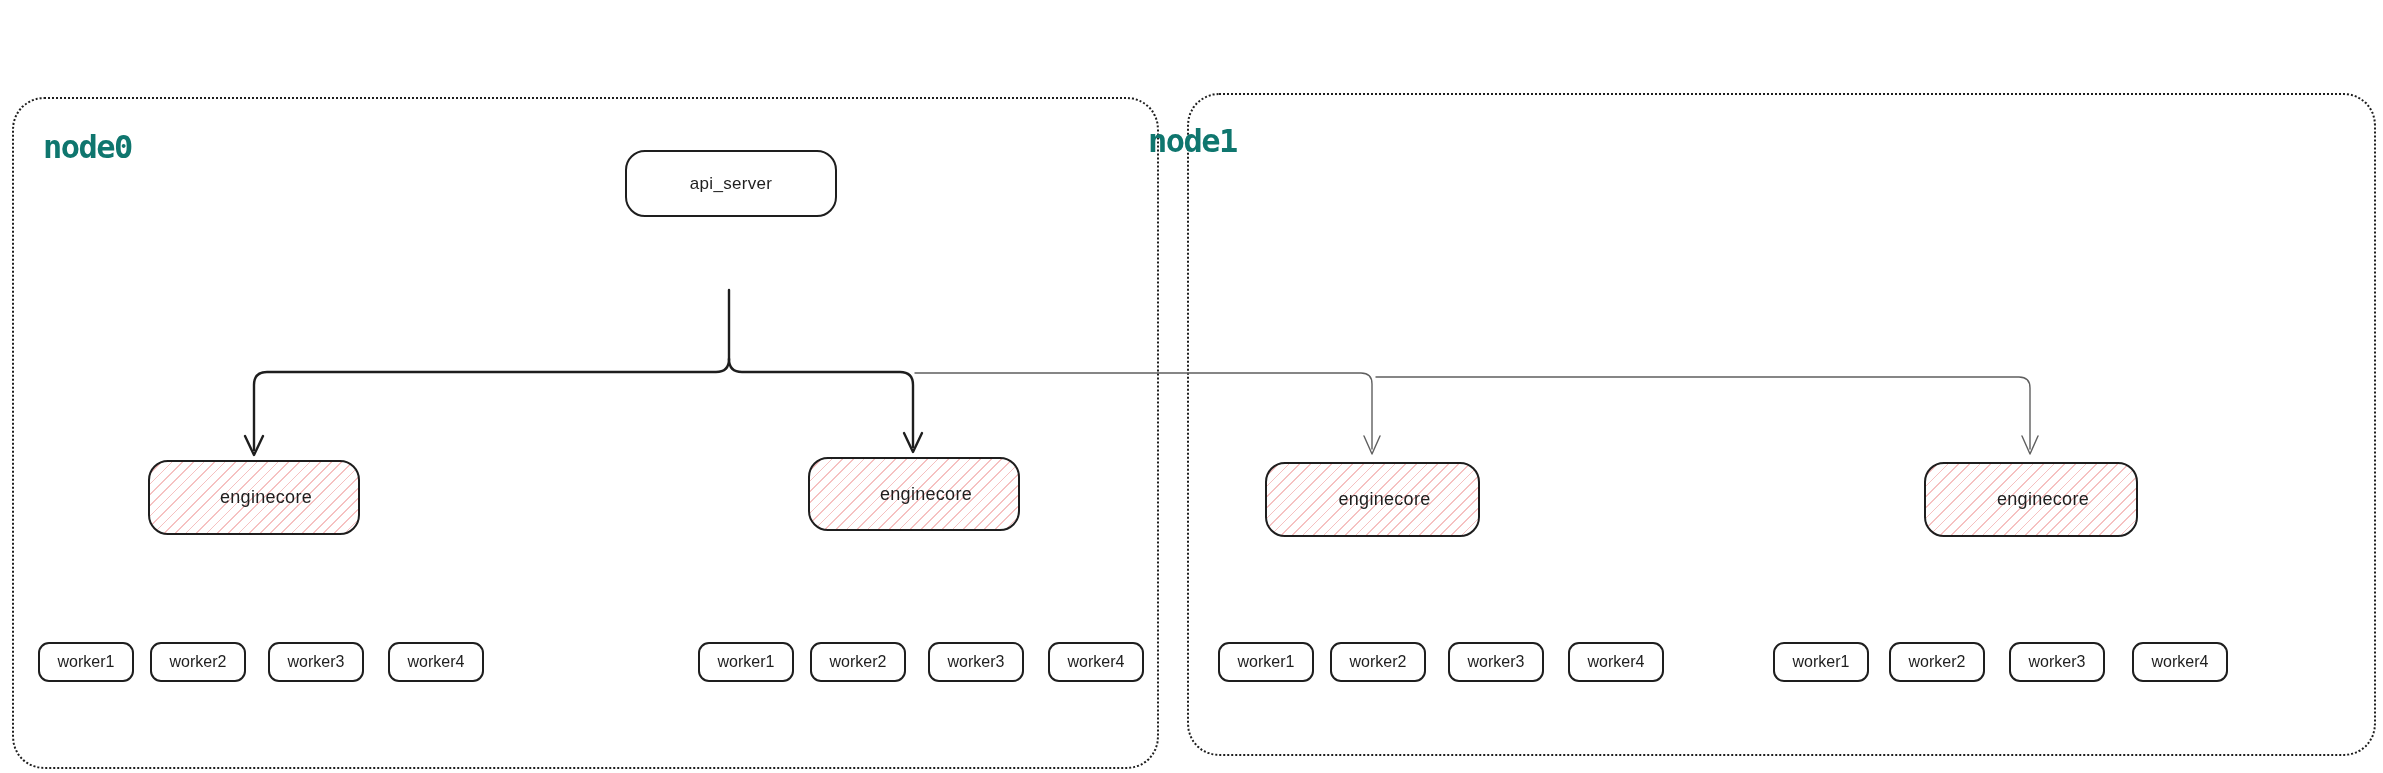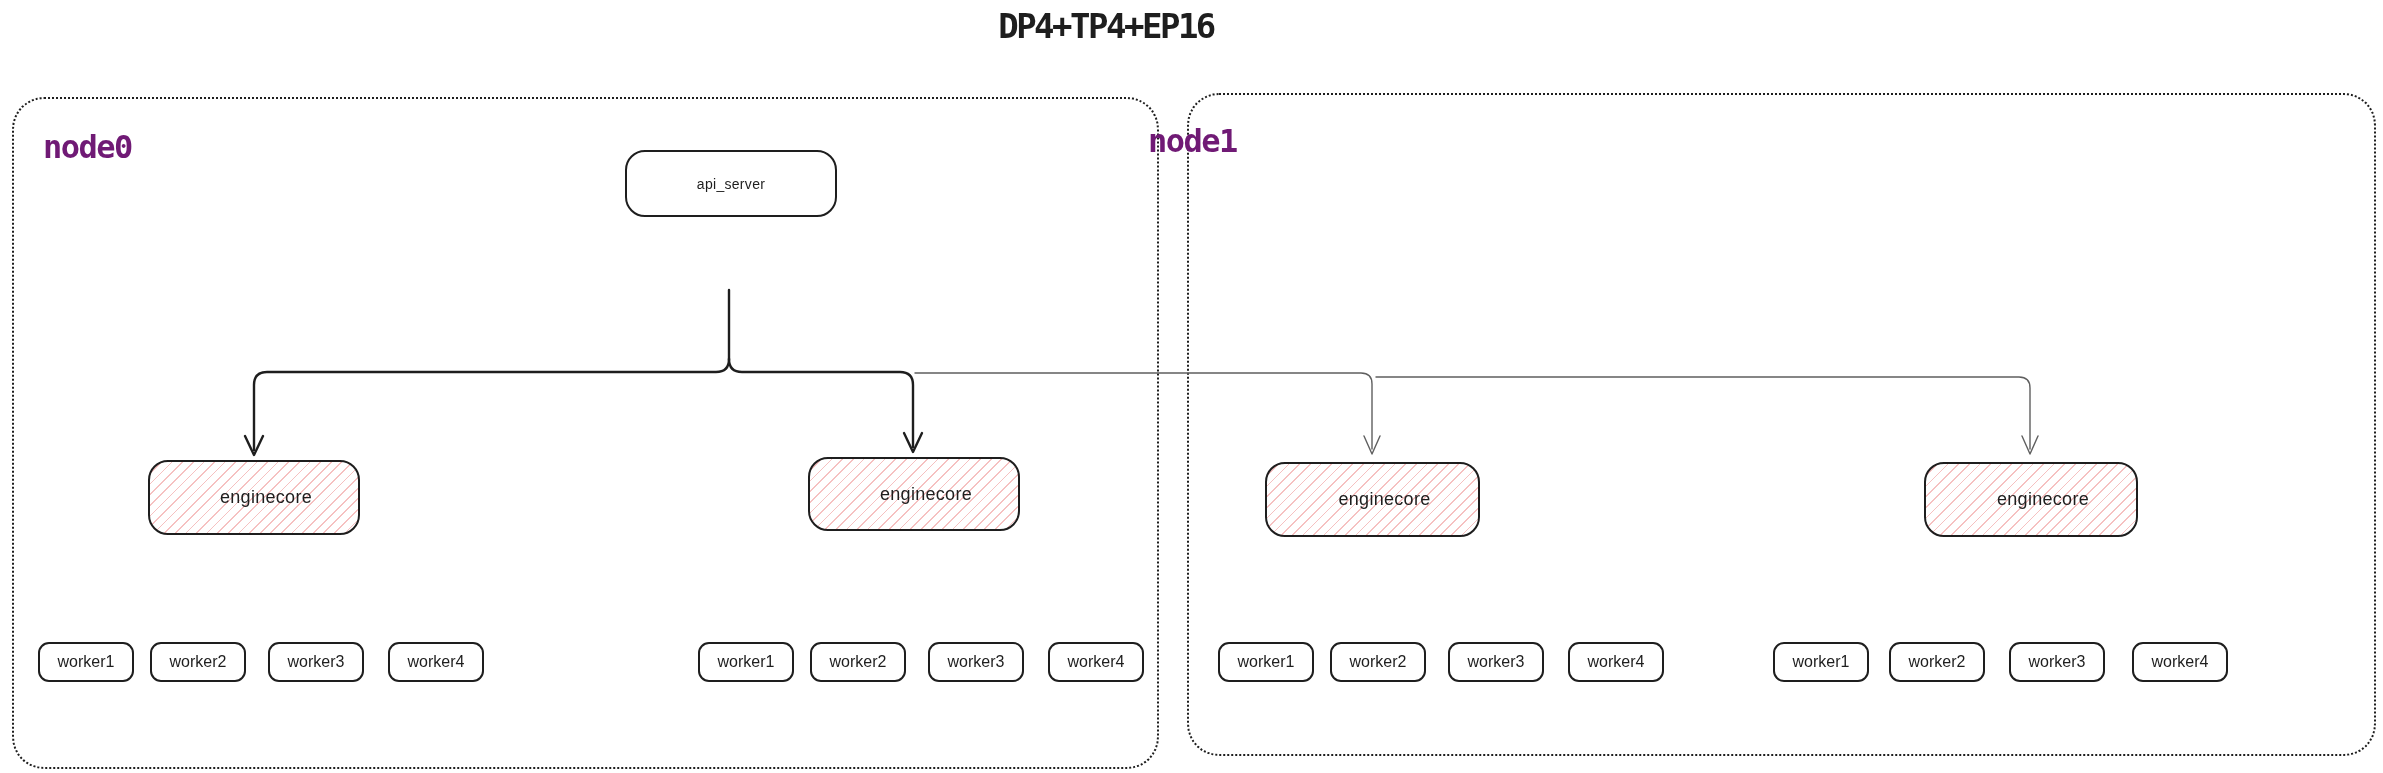--- a/index.html
+++ b/index.html
@@ -34,34 +34,34 @@
     background: transparent;
   }
   #node0-box { left: 12px;   top: 97px; width: 1143px; height: 668px; }
   #node1-box { left: 1187px; top: 93px; width: 1185px; height: 659px; }
   .node-label {
     position: absolute;
     font-family: "DejaVu Sans Mono", monospace;
     font-size: 32px;
     font-weight: 700;
     letter-spacing: -1.5px;
-    color: #701a75;
+    color: #0f766e;
     white-space: nowrap;
   }
   #node0-label { left: 43px;   top: 128px; }
   #node1-label { left: 1148px; top: 122px; }
   .shape {
     position: absolute;
     box-sizing: border-box;
     border: 2.5px solid #1e1e1e;
     border-radius: 20px;
     display: flex;
     align-items: center;
     justify-content: center;
-    font-size: 14px;
+    font-size: 17px;
     letter-spacing: 0.3px;
     color: #1e1e1e;
     background: #ffffff;
   }
   .hatch-green {
     background-image: repeating-linear-gradient(
       135deg,
       rgba(64,192,87,0.40) 0px,
       rgba(64,192,87,0.40) 1.4px,
       transparent 1.4px,
@@ -108,21 +108,20 @@
     width: 2383px;
     height: 773px;
     pointer-events: none;
   }
 </style>
 </head>
 <body>
 
 <div id="canvas">
 
-  <div class="diagram-title">DP4+TP4+EP16</div>
 
   <div class="node-box" id="node0-box"></div>
   <div class="node-box" id="node1-box"></div>
   <div class="node-label" id="node0-label">node0</div>
   <div class="node-label" id="node1-label">node1</div>
 
   <svg id="connectors" viewBox="0 0 2383 773" xmlns="http://www.w3.org/2000/svg">
 
     <path d="M 729 290 L 729 359" fill="none" stroke="#1e1e1e" stroke-width="2.4" stroke-linecap="round"></path>
 

